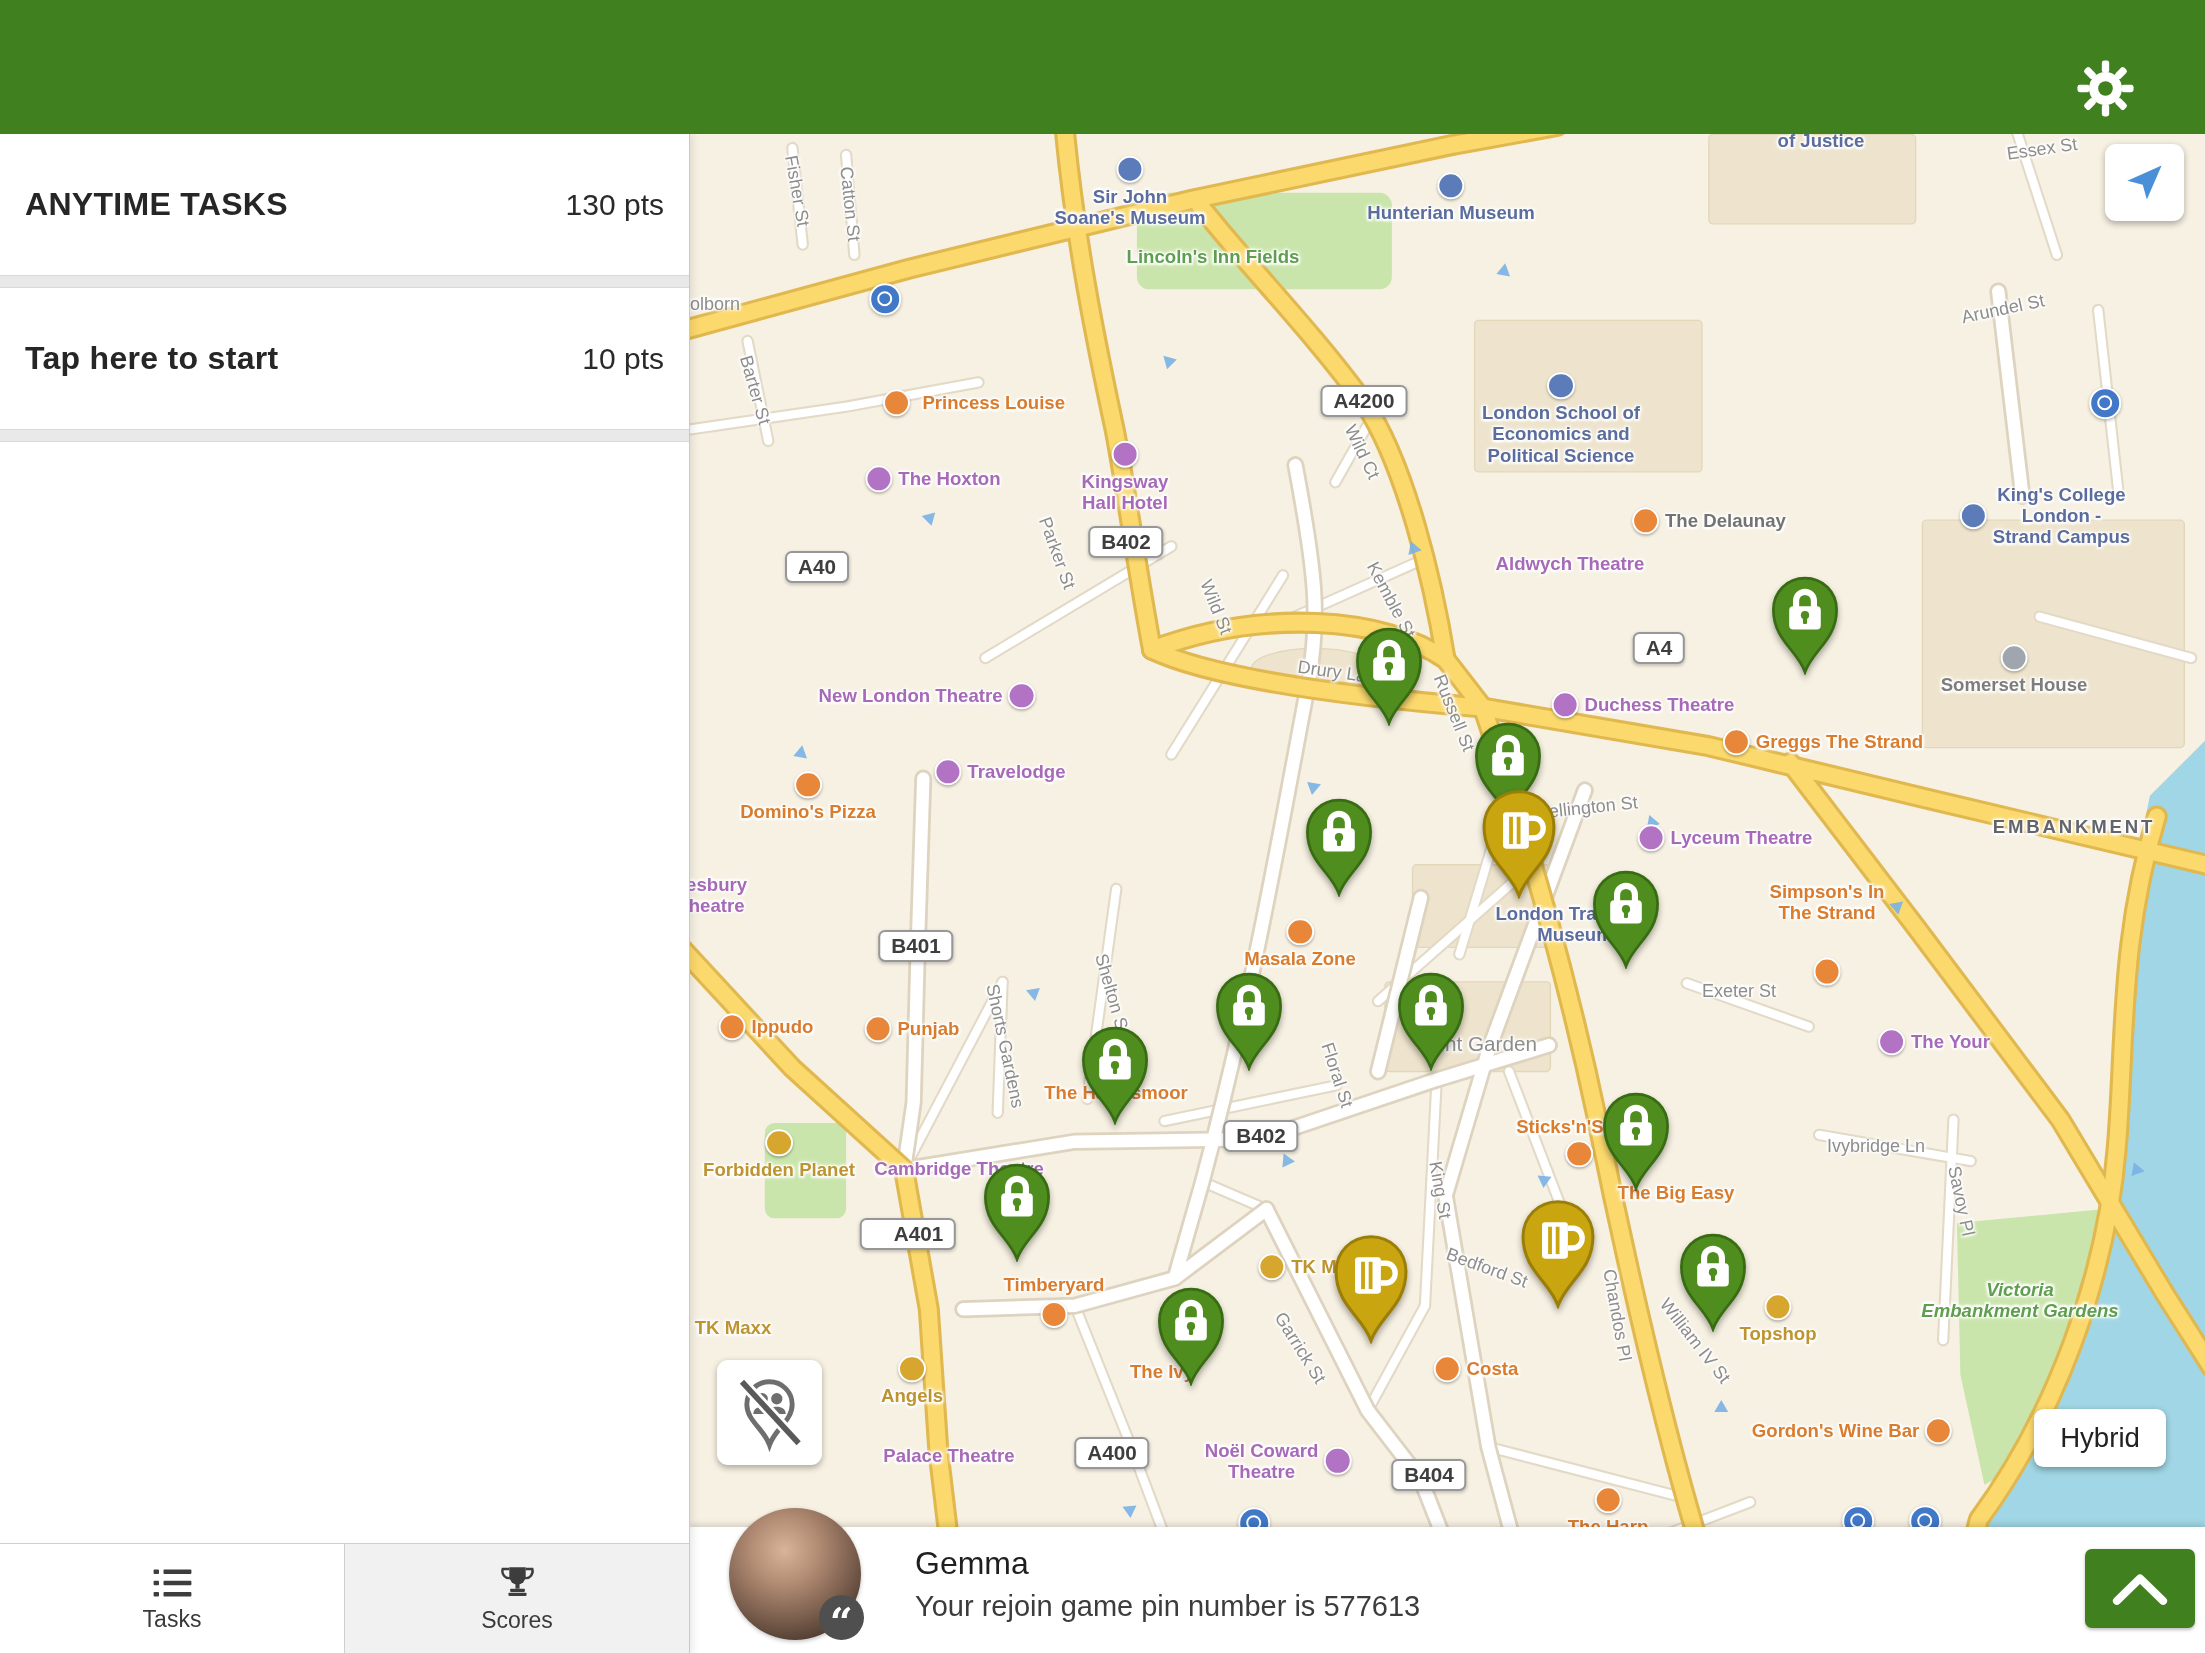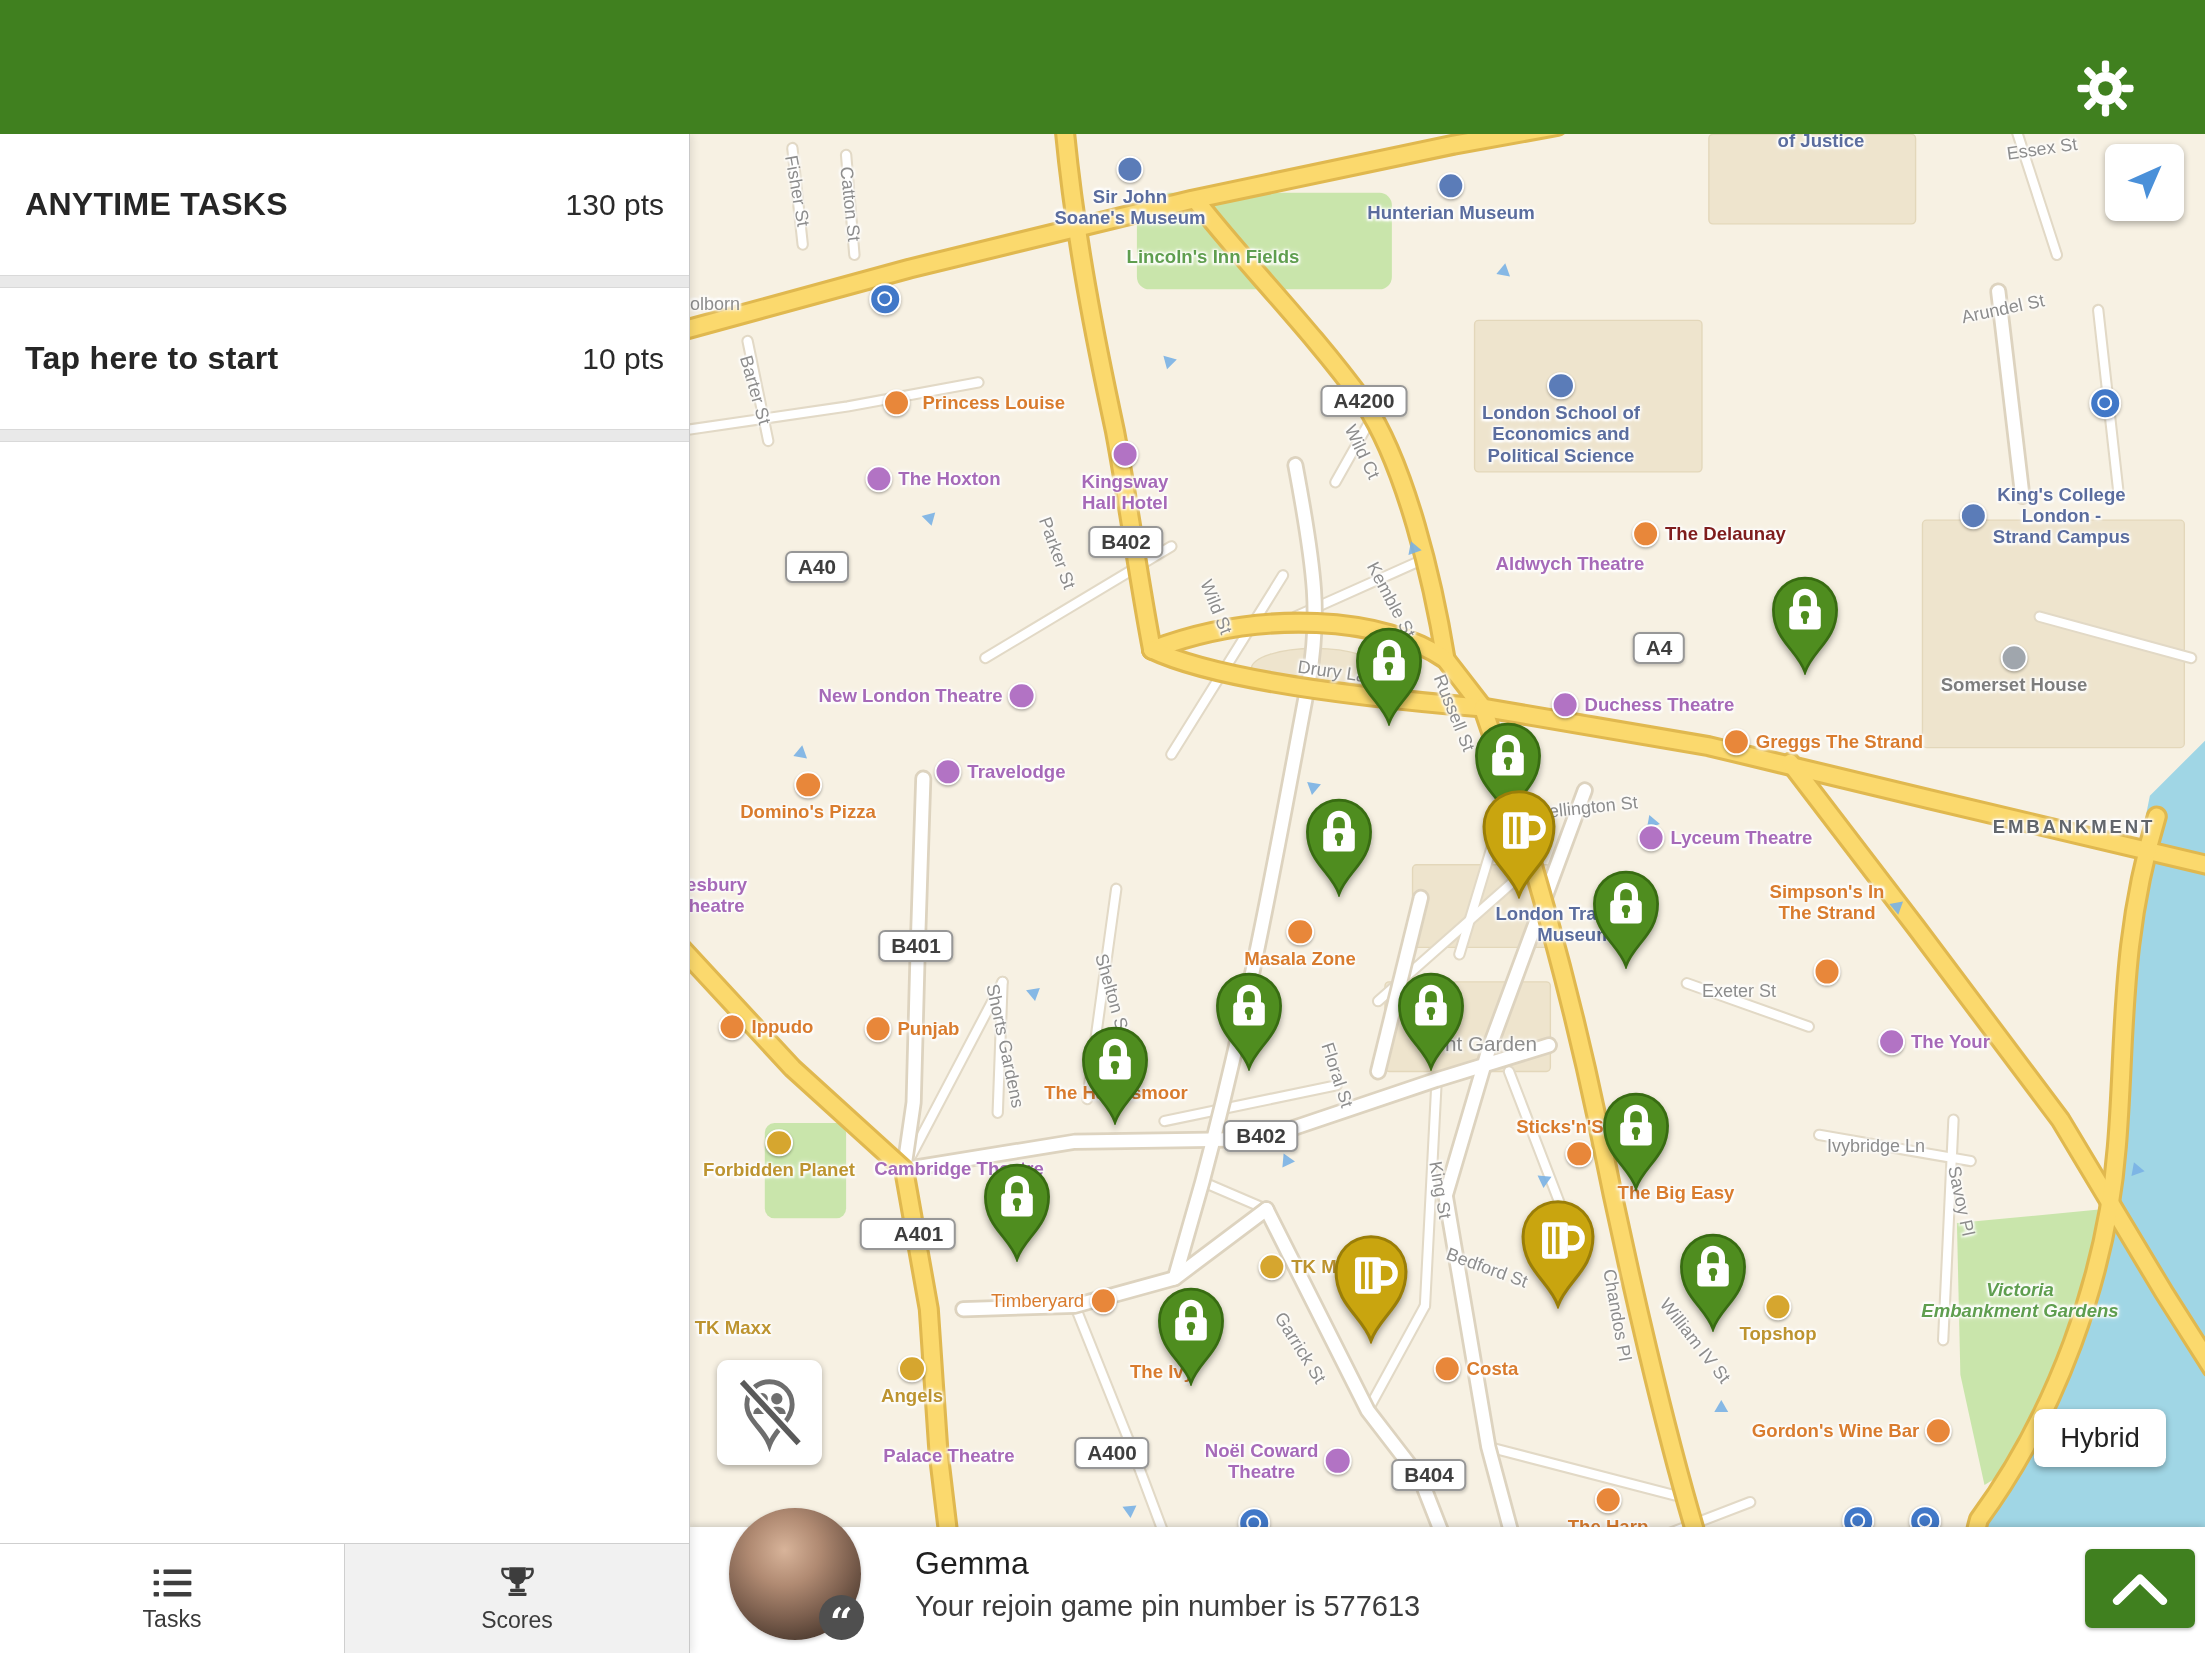--- a/index.html
+++ b/index.html
@@ -285,21 +285,21 @@
           <span>Kingsway<br>Hall Hotel</span>
         </div>
         <div class="mlabel" style="left: 244px; top: 345px; color: rgb(166, 106, 184); font-size: 18.6px; font-weight: 700; transform: translate(-50%, -50%) rotate(0deg);">
           <span class="poidot" style="background: rgb(178, 115, 196);"></span>
           <span>The Hoxton</span>
         </div>
         <div class="mlabel col" style="left: 872px; top: 285px; color: rgb(91, 109, 158); font-size: 18.6px; font-weight: 700; transform: translate(-50%, -50%) rotate(0deg);">
           <span class="poidot" style="background: rgb(91, 124, 184);"></span>
           <span>London School of<br>Economics and<br>Political Science</span>
         </div>
-        <div class="mlabel" style="left: 1020px; top: 400px; color: #7f1d1d; font-size: 18.6px; font-weight: 700; transform: translate(-50%, -50%) rotate(0deg);">
+        <div class="mlabel" style="left: 1020px; top: 387px; color: #737373; font-size: 18.6px; font-weight: 700; transform: translate(-50%, -50%) rotate(0deg);">
           <span class="poidot" style="background: rgb(232, 135, 58);"></span>
           <span>The Delaunay</span>
         </div>
         <div class="mlabel" style="left: 881px; top: 430px; color: rgb(166, 106, 184); font-size: 18.6px; font-weight: 700; transform: translate(-50%, -50%) rotate(0deg);">
           <span>Aldwych Theatre</span>
         </div>
         <div class="mlabel" style="left: 1356px; top: 382px; color: rgb(91, 109, 158); font-size: 18.6px; font-weight: 700; transform: translate(-50%, -50%) rotate(0deg);">
           <span class="poidot" style="background: rgb(91, 124, 184);"></span>
           <span>King's College<br>London -<br>Strand Campus</span>
         </div>
@@ -386,21 +386,21 @@
         <div class="mlabel" style="left: 1187px; top: 1012px; color: rgb(141, 141, 141); font-size: 18px; font-weight: 400; transform: translate(-50%, -50%) rotate(0deg);">
           <span>Ivybridge Ln</span>
         </div>
         <div class="mlabel" style="left: 624px; top: 1133px; color: rgb(189, 148, 48); font-size: 18.6px; font-weight: 700; transform: translate(-50%, -50%) rotate(0deg);">
           <span class="poidot" style="background: rgb(214, 166, 47);"></span>
           <span>TK Maxx</span>
         </div>
         <div class="mlabel" style="left: 798px; top: 1134px; color: rgb(141, 141, 141); font-size: 18px; font-weight: 400; transform: translate(-50%, -50%) rotate(20deg);">
           <span>Bedford St</span>
         </div>
-        <div class="mlabel" style="left: 365px; top: 1167px; color: rgb(217, 124, 46); font-size: 18.6px; font-weight: 400; transform: translate(-50%, -50%) rotate(0deg);">
+        <div class="mlabel" style="left: 365px; top: 1167px; color: rgb(217, 124, 46); font-size: 18.6px; font-weight: 700; transform: translate(-50%, -50%) rotate(0deg); flex-direction: column;">
           <span>Timberyard</span>
           <span class="poidot" style="background: rgb(232, 135, 58);"></span>
         </div>
         <div class="mlabel" style="left: 44px; top: 1194px; color: rgb(189, 148, 48); font-size: 18.6px; font-weight: 700; transform: translate(-50%, -50%) rotate(0deg);">
           <span>TK Maxx</span>
         </div>
         <div class="mlabel col" style="left: 223px; top: 1247px; color: rgb(189, 148, 48); font-size: 18.6px; font-weight: 700; transform: translate(-50%, -50%) rotate(0deg);">
           <span class="poidot" style="background: rgb(214, 166, 47);"></span>
           <span>Angels</span>
         </div>

